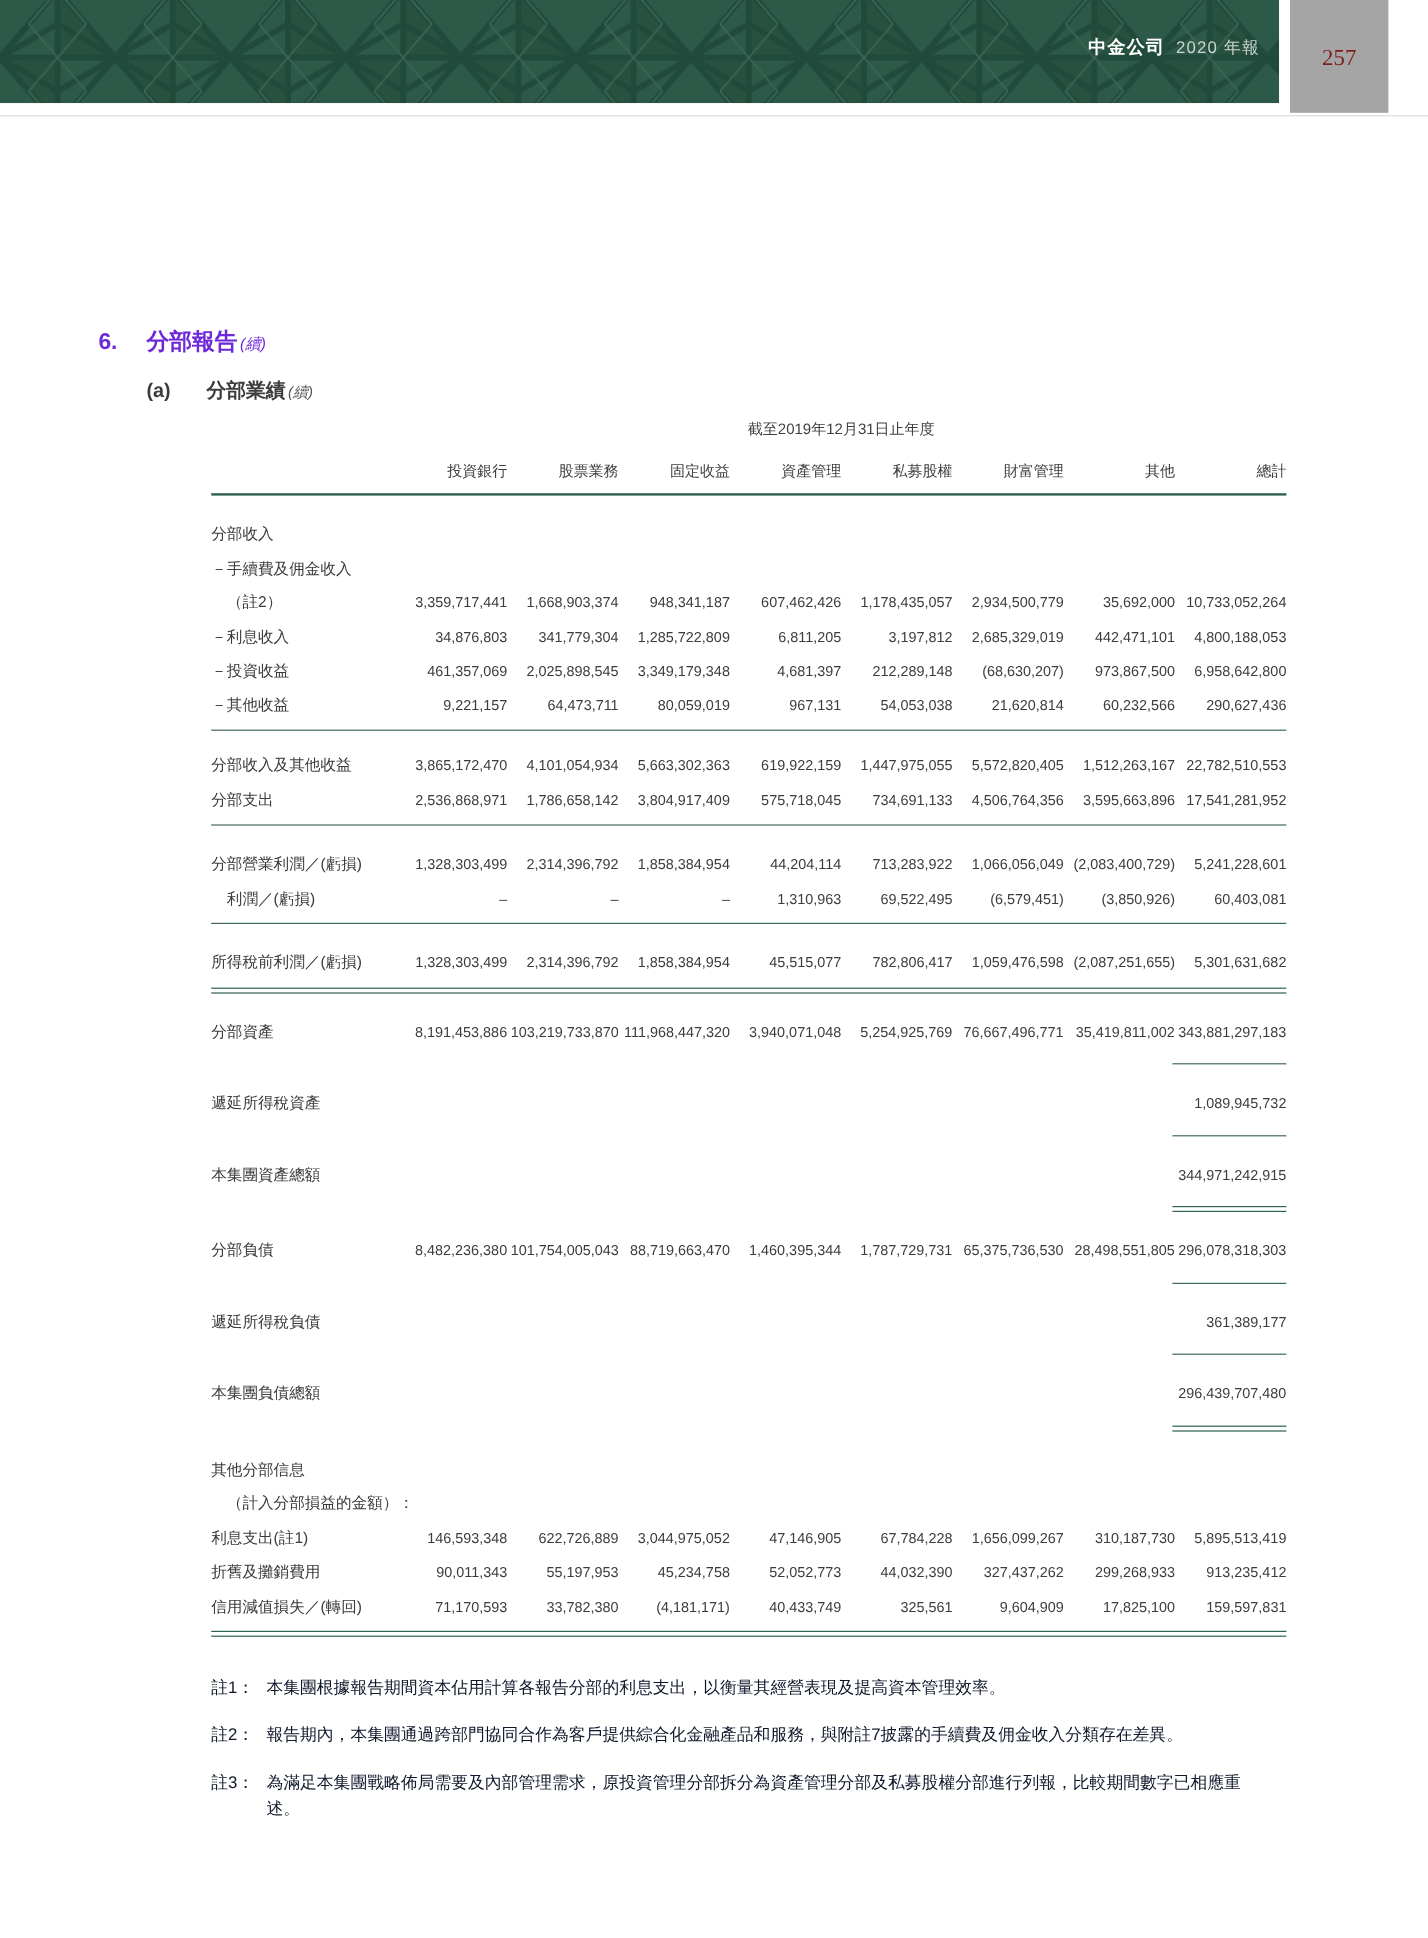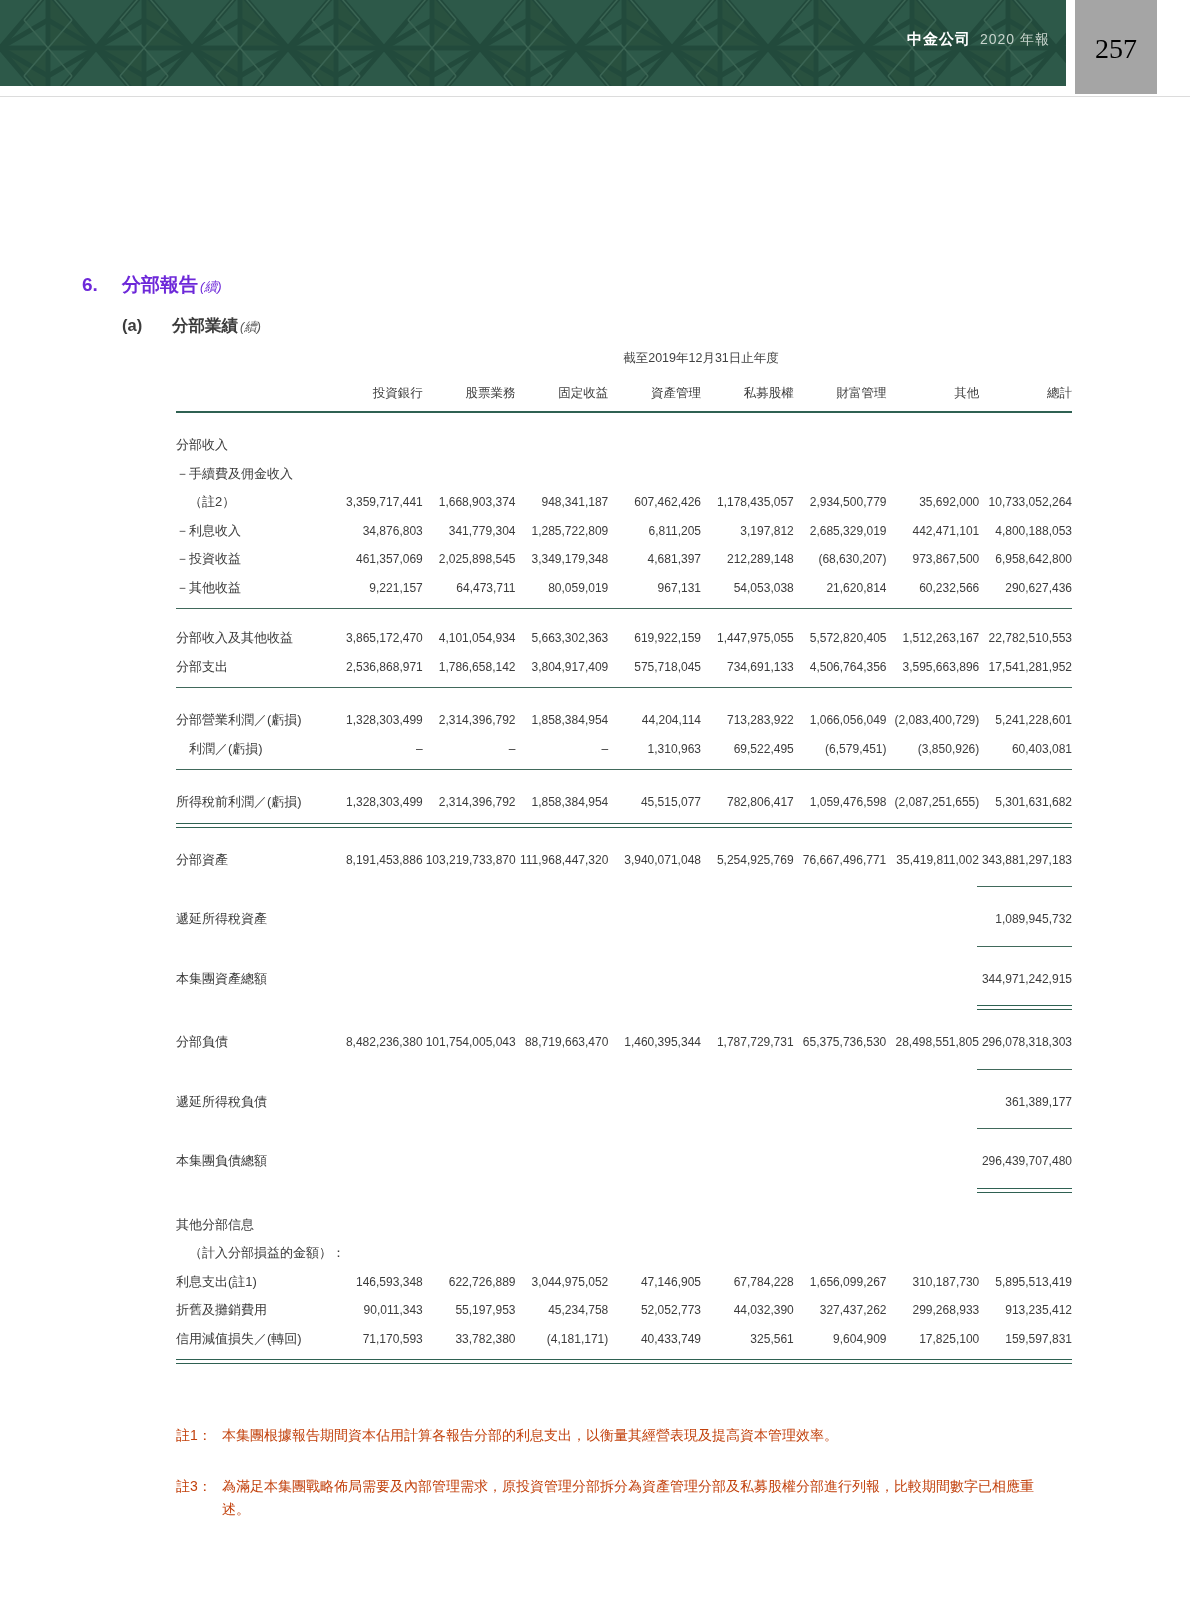--- a/index.html
+++ b/index.html
@@ -8,21 +8,21 @@
 
   
   .hdr{position:absolute;left:0;top:0;width:1190px;height:96px;border-bottom:1px solid #dcdcdc;background:#fff;}
   .band{position:absolute;left:0;top:0;width:1066px;height:86px;overflow:hidden;}
   .band svg{display:block;}
   .brand{position:absolute;right:16px;top:0;height:79px;display:flex;align-items:center;z-index:2;}
   .brand .b1{color:#ffffff;font-weight:bold;font-size:15px;letter-spacing:1px;}
   .brand .b2{color:#c8d4cd;font-size:14px;margin-left:9px;letter-spacing:1px;}
   .pagebox{position:absolute;left:1075px;top:0;width:82px;height:94px;background:#a5a5a5;
            display:flex;align-items:center;justify-content:center;
-           font-family:"Liberation Serif","DejaVu Serif",serif;font-size:28px;color:#000000;padding-top:4px;box-sizing:border-box;}
+           font-family:"Liberation Serif","DejaVu Serif",serif;font-size:19px;color:#7f1d1d;padding-top:4px;box-sizing:border-box;}
 
   
   .sec{position:absolute;left:82px;top:272px;font-size:19px;color:#6d28d9;font-weight:bold;}
   .sec .no{display:inline-block;width:40px;}
   .sec .cont{font-size:13px;font-weight:normal;font-style:italic;margin-left:2px;}
   .sub{position:absolute;left:122px;top:315px;font-size:16.5px;color:#3d3d3d;font-weight:bold;}
   .sub .lt{display:inline-block;width:50px;}
   .sub .cont{font-size:12.5px;font-weight:normal;font-style:italic;color:#555;margin-left:2px;}
 
   
@@ -39,21 +39,21 @@
   .hrule.single{border-top:1px solid #41695b;height:0;}
   .hrule.double{height:3px;border-top:1.5px solid #2f6152;border-bottom:1.5px solid #2f6152;}
   .trule{width:95px;margin-left:auto;margin-top:12px;}
   .trule.single{border-top:1px solid #41695b;height:0;}
   .trule.double{height:3px;border-top:1.5px solid #2f6152;border-bottom:1.5px solid #2f6152;}
   .gap-md{margin-top:15px;}
   .gap-lg{margin-top:18px;}
 
   
   .notes{position:absolute;left:176px;top:1395px;width:880px;}
-  .note{display:flex;margin-bottom:17px;font-size:14px;line-height:1.6;color:#c2410c;margin-top:29px;}
+  .note{display:flex;margin-bottom:17px;font-size:14px;line-height:1.6;color:#0f172a;}
   .note .nlab{flex:0 0 46px;}
   .note .ntxt{flex:1;}
 </style>
 </head>
 <body>
 
 <div class="page">
 
   <div class="hdr">
     <div class="band">
@@ -363,18 +363,22 @@
         <div class="hrule double"></div>
       </div>
   </div>
 
   <div class="notes">
       <div class="note">
         <div class="nlab">註1：</div>
         <div class="ntxt">本集團根據報告期間資本佔用計算各報告分部的利息支出，以衡量其經營表現及提高資本管理效率。</div>
       </div>
       <div class="note">
+        <div class="nlab">註2：</div>
+        <div class="ntxt">報告期內，本集團通過跨部門協同合作為客戶提供綜合化金融產品和服務，與附註7披露的手續費及佣金收入分類存在差異。</div>
+      </div>
+      <div class="note">
         <div class="nlab">註3：</div>
         <div class="ntxt">為滿足本集團戰略佈局需要及內部管理需求，原投資管理分部拆分為資產管理分部及私募股權分部進行列報，比較期間數字已相應重述。</div>
       </div>
     </div>
 
 </div>
 
 </body></html>

